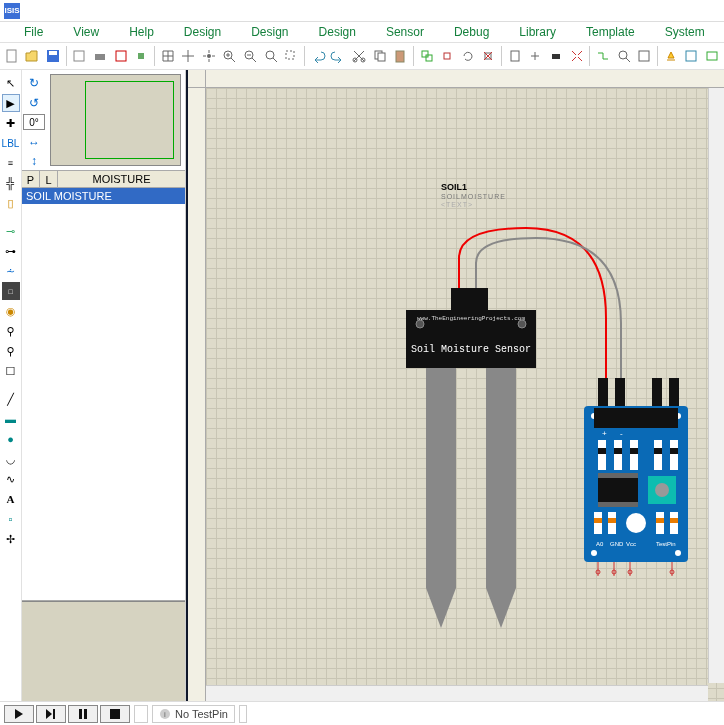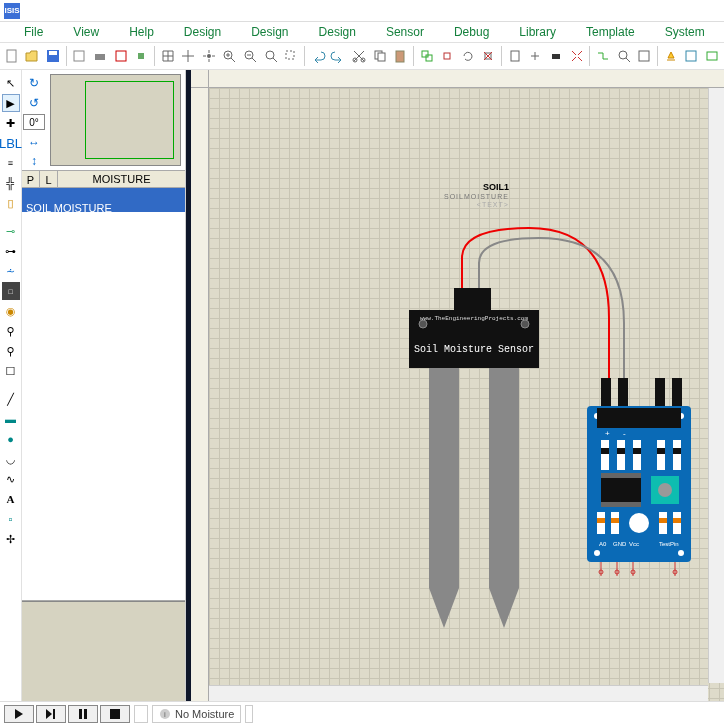--- a/index.html
+++ b/index.html
@@ -20,24 +20,24 @@
 .nav-area { height: 100px; display: flex; }
 .nav-tools { width: 24px; display: flex; flex-direction: column; align-items: center; padding-top: 4px; gap: 2px; }
 .nav-tools .ntool { width: 18px; height: 18px; display: inline-flex; align-items: center; justify-content: center; font-size: 12px; }
 .nav-tools input { width: 22px; font-size: 10px; border: 1px solid #888; text-align: center; height: 16px; }
 .overview { flex: 1; margin: 4px; border: 1px solid #888; background: #d6d3c1; position: relative; }
 .overview .viewport { position: absolute; border: 1px solid #0a0; inset: 6px 6px 6px 34px; }
 .dev-header { height: 18px; background: #ece9d8; border-top: 1px solid #aaa; border-bottom: 1px solid #aaa; display: flex; align-items: center; font-size: 11px; }
 .dev-header .hbtn { width: 18px; text-align: center; border-right: 1px solid #aaa; height: 100%; line-height: 18px; cursor: default; font-weight: normal; color: #000; }
 .dev-header .hlabel { flex: 1; text-align: center; color: #000; }
 .dev-list { flex: 1; background: #fff; overflow: auto; border-bottom: 1px solid #aaa; }
-.dev-list .row { height: 16px; line-height: 16px; padding: 12px 4px; font-size: 11px; cursor: default; }
+.dev-list .row { height: 16px; line-height: 16px; padding: 0 4px; font-size: 11px; cursor: default; }
 .dev-list .row.sel { background: #316ac5; color: #fff; }
 .preview { height: 100px; background: #d6d3c1; border-top: 1px solid #888; }
-.canvas-wrap { flex: 1; position: relative; overflow: hidden; border-left: 5px solid #0f172a; text-align: right; }
+.canvas-wrap { flex: 1; position: relative; overflow: hidden; border-left: 2px solid #0f172a; }
 .canvas { position: absolute; inset: 0; background: #dedbca; }
 .ruler-h { position: absolute; top: 0; left: 18px; right: 0; height: 18px; background: #f2f0e4; border-bottom: 1px solid #aaa; }
 .ruler-v { position: absolute; top: 18px; left: 0; bottom: 0; width: 18px; background: #f2f0e4; border-right: 1px solid #aaa; }
 .ruler-corner { position: absolute; top: 0; left: 0; width: 18px; height: 18px; background: #f2f0e4; border-right: 1px solid #aaa; border-bottom: 1px solid #aaa; }
 .design-area { position: absolute; top: 18px; left: 18px; right: 0; bottom: 0; background-image: linear-gradient(#c8c5b4 1px, transparent 1px), linear-gradient(90deg, #c8c5b4 1px, transparent 1px); background-size: 10px 10px; background-color: #dedbca; }
 .sb-right { position: absolute; right: 0; top: 18px; bottom: 18px; width: 16px; background: #f0f0f0; border-left: 1px solid #ccc; }
 .sb-bottom { position: absolute; bottom: 0; left: 18px; right: 16px; height: 16px; background: #f0f0f0; border-top: 1px solid #ccc; }
 .statusbar { height: 24px; background: #fff; border-top: 1px solid #ddd; display: flex; align-items: center; padding: 0 4px; gap: 4px; }
 .sim-controls { display: flex; gap: 2px; }
 .sim-btn { width: 30px; height: 18px; border: 1px solid #888; background: #f0f0f0; display: inline-flex; align-items: center; justify-content: center; cursor: default; }
@@ -254,21 +254,21 @@
         <rect x="3" y="4" width="10" height="8" stroke="#3a3" fill="none"></rect>
       </svg>
     </span>
 </div>
 
 <div class="main">
   <div class="left-tools">
     <span class="tool">↖</span>
     <span class="tool sel">▶</span>
     <span class="tool">✚</span>
-    <span class="tool" style="font-size:13px;color:#06c">LBL</span>
+    <span class="tool" style="font-size:10px;color:#06c">LBL</span>
     <span class="tool" style="font-size:9px">≡</span>
     <span class="tool">╬</span>
     <span class="tool" style="color:#c80">▯</span>
     <span class="tool" style="height:6px"></span>
     <span class="tool" style="color:#3a6">⊸</span>
     <span class="tool">⊶</span>
     <span class="tool" style="color:#06c">⩪</span>
     <span class="tool" style="background:#444;color:#fff;font-size:7px">□</span>
     <span class="tool" style="color:#c80">◉</span>
     <span class="tool">⚲</span>
@@ -433,16 +433,16 @@
           <rect x="0" y="0" width="10" height="10" fill="#111"></rect>
         </svg>
       </span>
   </div>
   <div class="status-seg" style="width:14px;padding:0"></div>
   <div class="status-seg" style="flex:0 0 auto">
     <svg width="12" height="12" style="margin-right:4px">
         <circle cx="6" cy="6" r="5" fill="#ccc"></circle>
         <text x="6" y="9" font-size="8" text-anchor="middle" fill="#666">i</text>
       </svg>
-    <span>No Moisture</span>
+    <span>No TestPin</span>
   </div>
   <div class="status-seg" style="width:8px;padding:0"></div>
 </div>
 
 </body></html>

